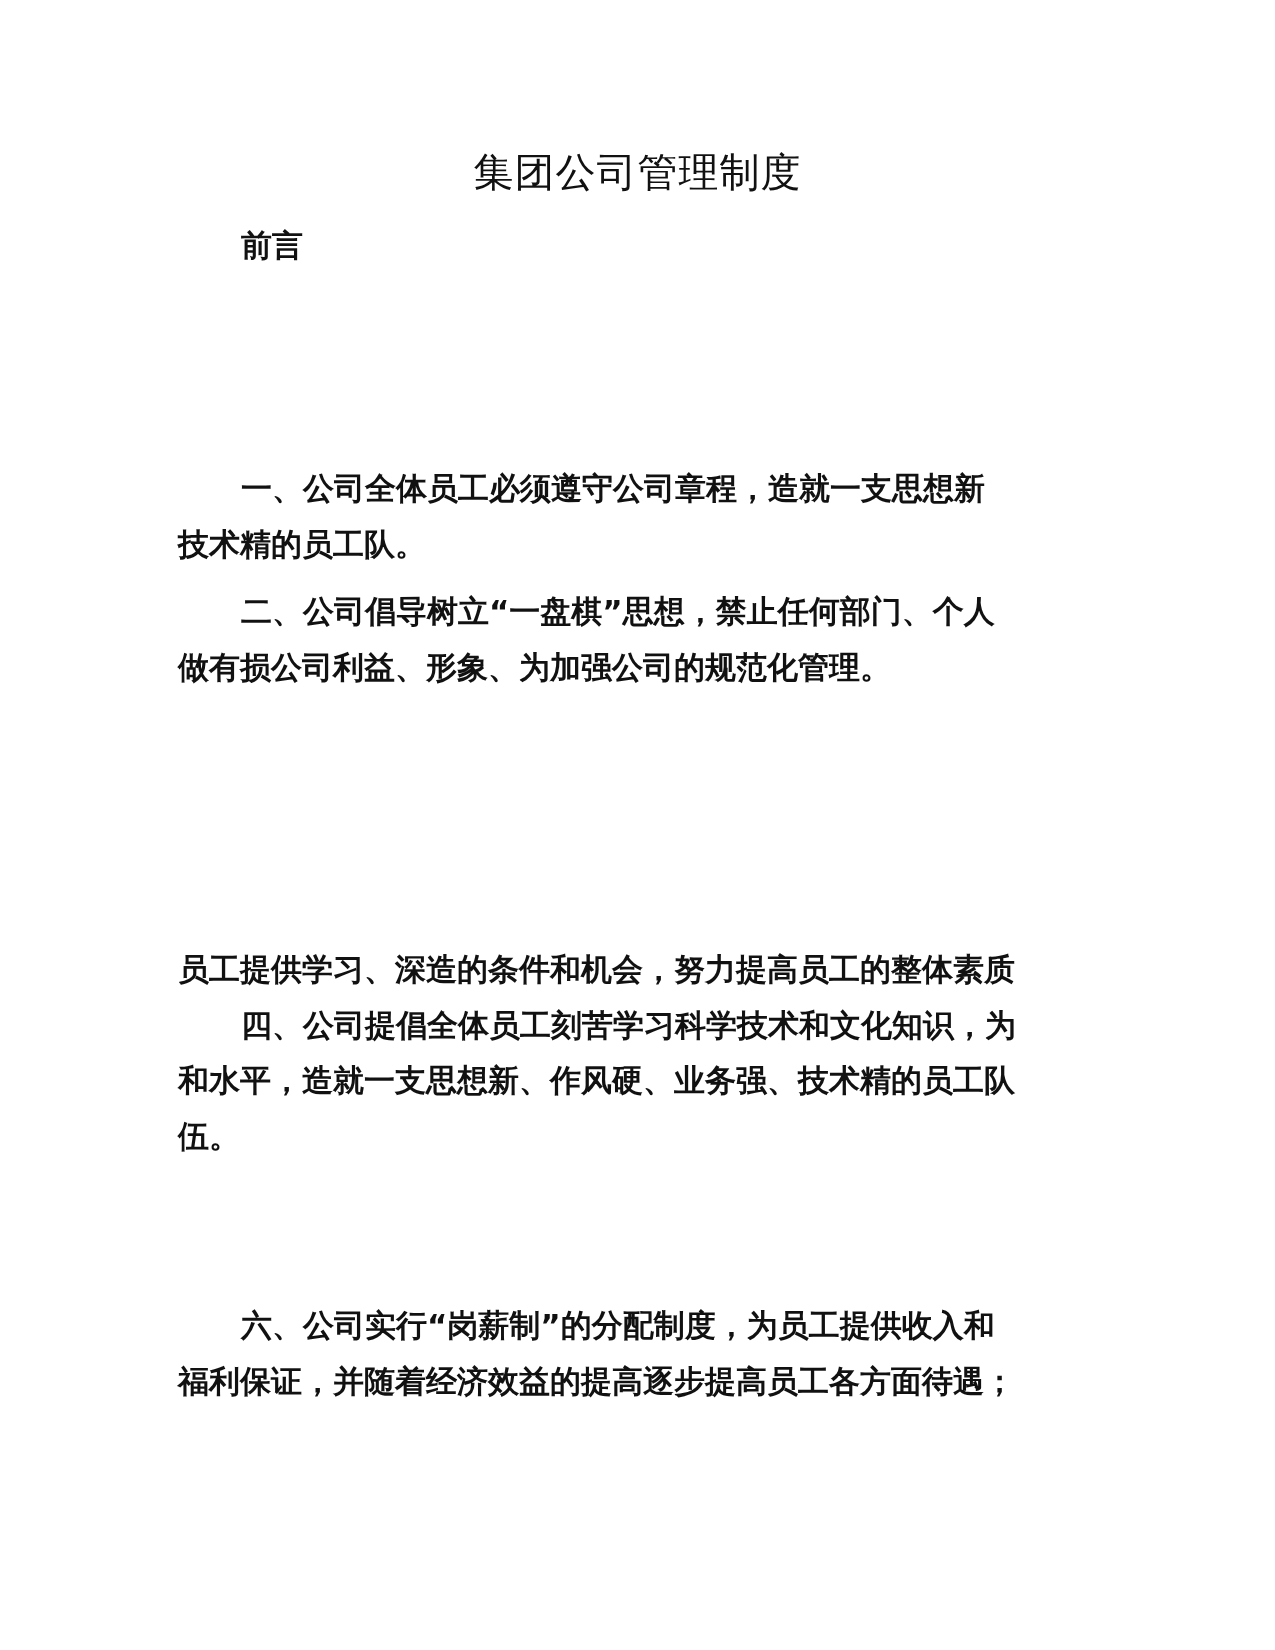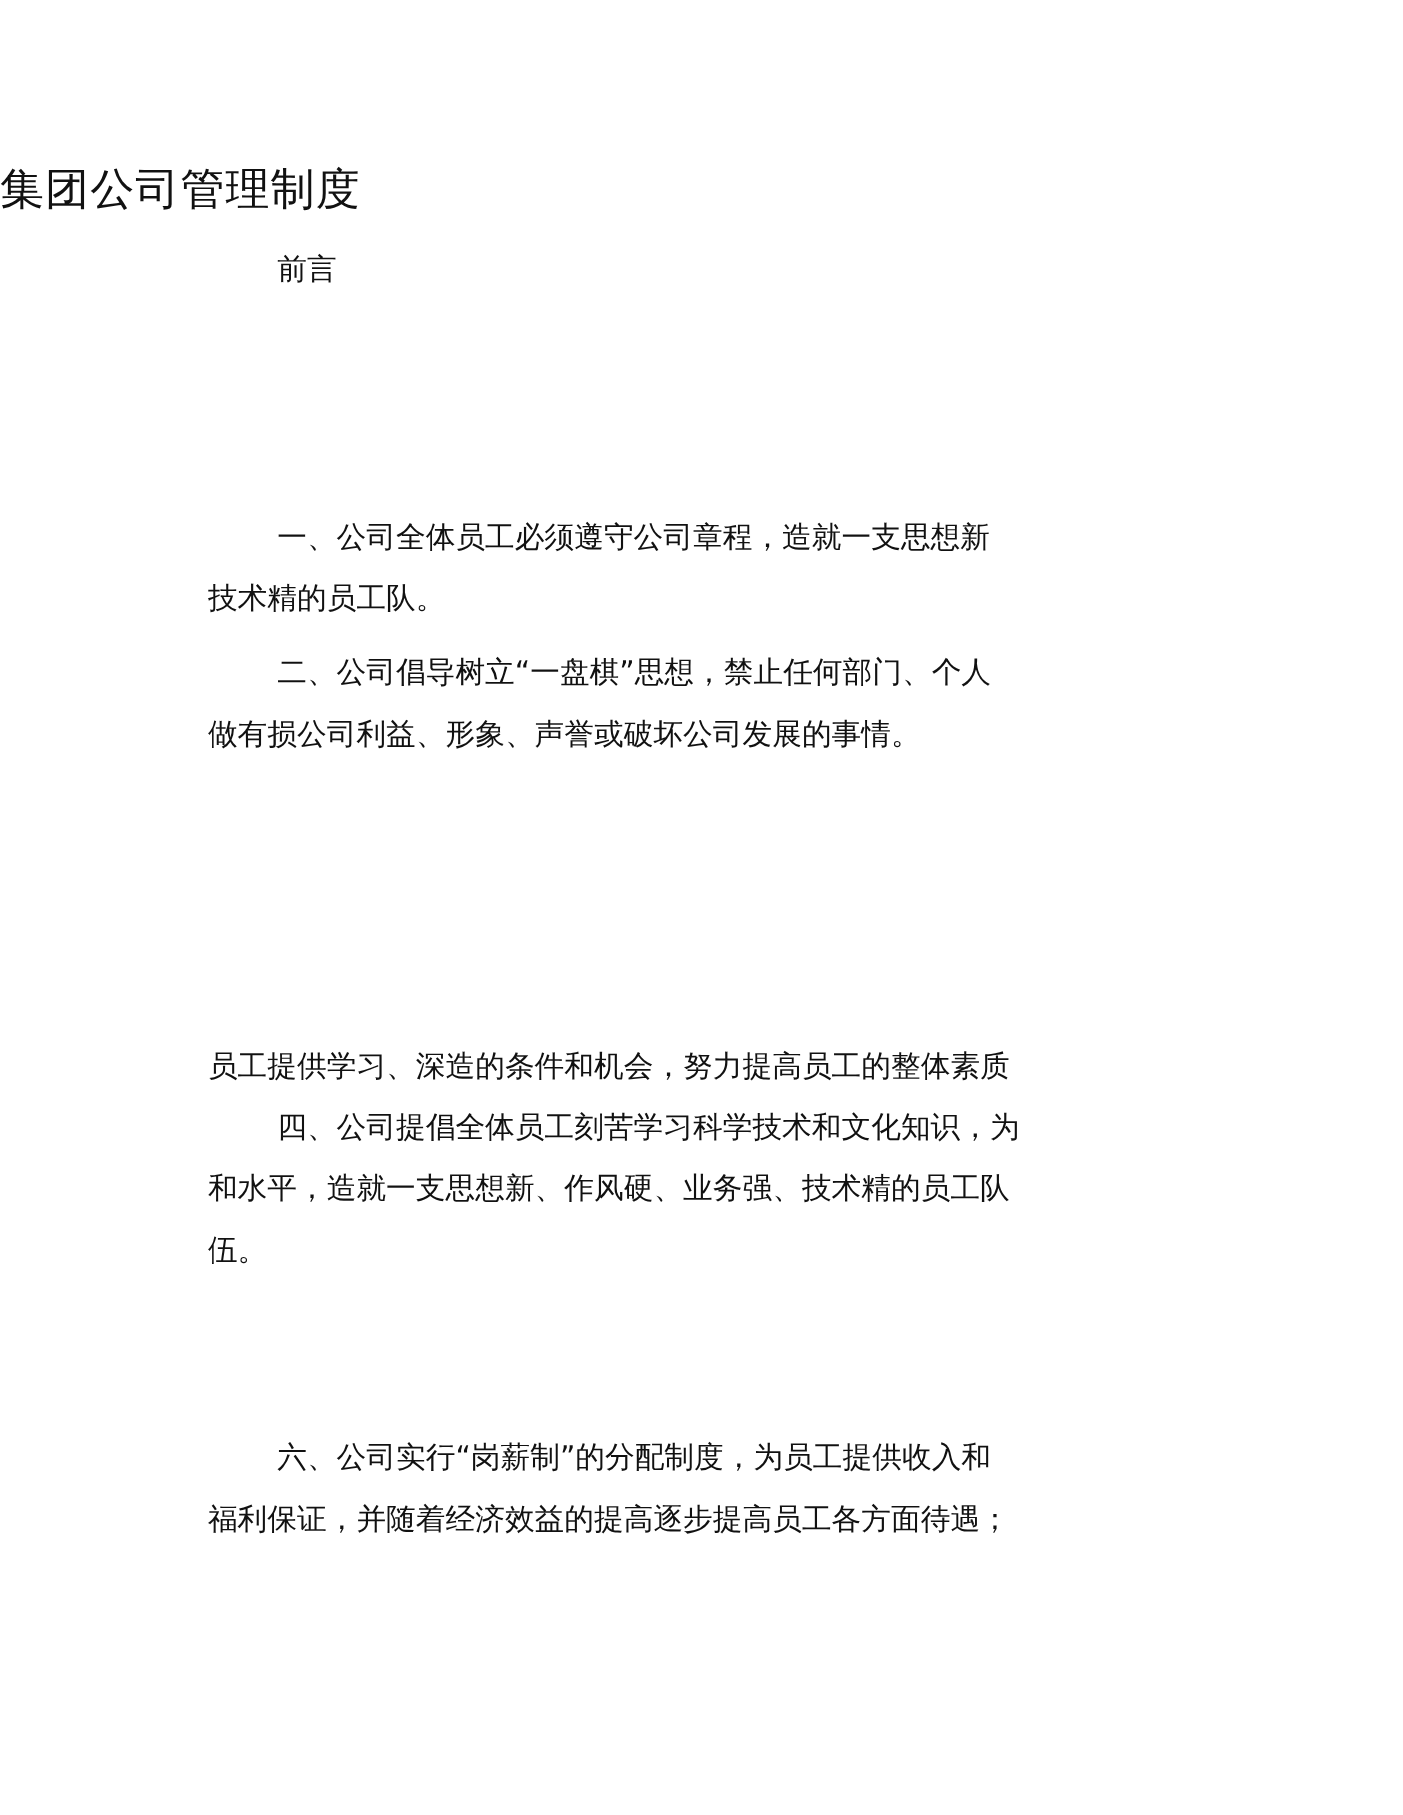--- a/index.html
+++ b/index.html
@@ -1,21 +1,21 @@
 <!DOCTYPE html>
 <html><head>
 <meta charset="utf-8">
 <style>
   html, body { margin: 0; padding: 0; background: #ffffff; }
   body { width: 1275px; height: 1650px; position: relative; overflow: hidden;
          font-family: "DejaVu Sans", "Liberation Sans", sans-serif; color: #111111; }
   .page { position: absolute; left: 0; top: 0; width: 1275px; height: 1650px; background: #fff; }
-  .title { position: absolute; top: 142px; left: 0; width: 1275px; text-align: left;
+  .title { position: absolute; top: 142px; left: 0; width: 1275px; text-align: center;
            font-size: 40px; letter-spacing: 1px; line-height: 60px; }
-  .para { position: absolute; left: 189px; width: 880px; font-size: 27px; line-height: 55.5px; }
+  .para { position: absolute; left: 178px; width: 880px; font-size: 31px; line-height: 55.5px; font-weight: bold; }
   .line { display: block; white-space: nowrap; height: 55.5px; }
   .indent { padding-left: 63px; }
 </style>
 </head>
 <body>
 
 <div class="page">
   <div class="title">集团公司管理制度</div>
 
   <div class="para" style="top:218px">
@@ -23,21 +23,21 @@
   </div>
 
 
   <div class="para" style="top:461px">
     <span class="line indent">一、公司全体员工必须遵守公司章程，造就一支思想新</span>
     <span class="line">技术精的员工队。</span>
   </div>
 
   <div class="para" style="top:584px">
     <span class="line indent">二、公司倡导树立“一盘棋”思想，禁止任何部门、个人</span>
-    <span class="line">做有损公司利益、形象、声誉或破坏公司发展的事情。</span>
+    <span class="line">做有损公司利益、形象、为加强公司的规范化管理。</span>
   </div>
 
 
   <div class="para" style="top:942px">
     <span class="line">员工提供学习、深造的条件和机会，努力提高员工的整体素质</span>
     <span class="line indent">四、公司提倡全体员工刻苦学习科学技术和文化知识，为</span>
     <span class="line">和水平，造就一支思想新、作风硬、业务强、技术精的员工队</span>
     <span class="line">伍。</span>
   </div>
 

